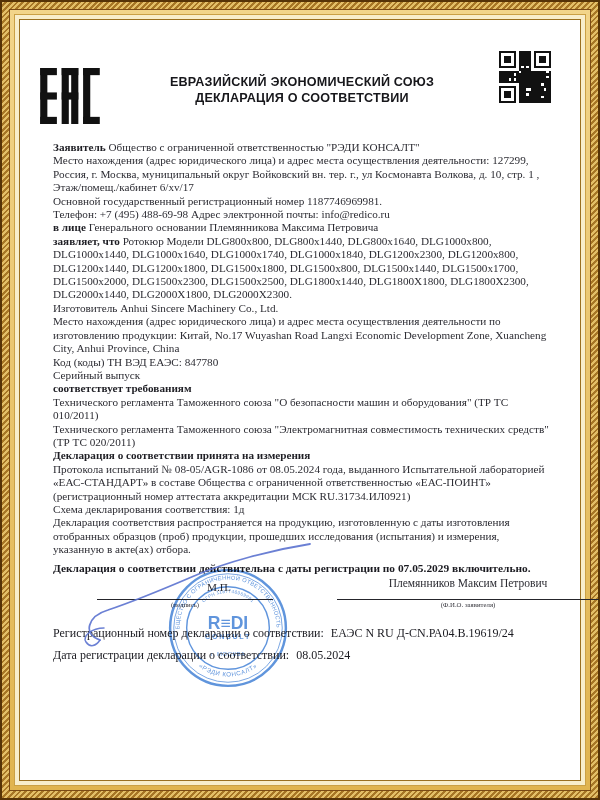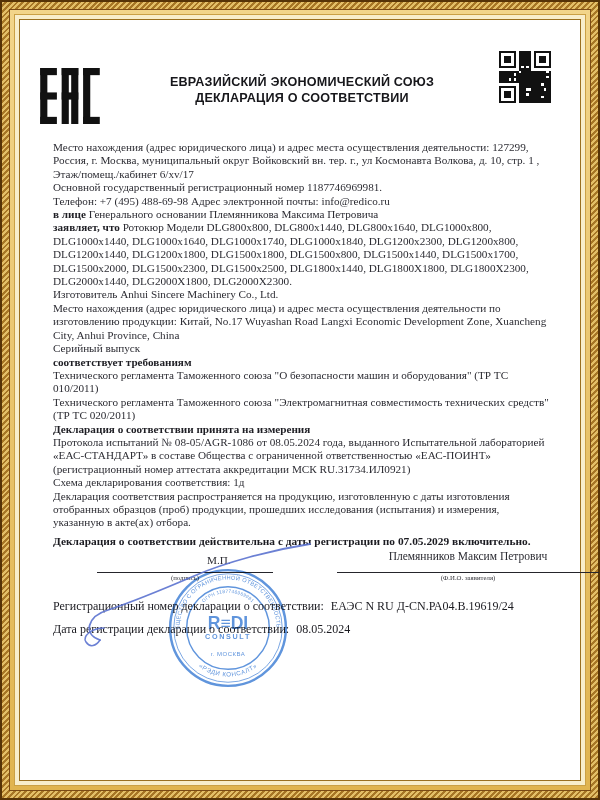--- a/index.html
+++ b/index.html
@@ -320,27 +320,29 @@
                 <rect x="15" y="20" width="1" height="1" fill="#111"></rect>
                 <rect x="16" y="20" width="1" height="1" fill="#111"></rect>
                 <rect x="17" y="20" width="1" height="1" fill="#111"></rect>
                 <rect x="18" y="20" width="1" height="1" fill="#111"></rect>
                 <rect x="19" y="20" width="1" height="1" fill="#111"></rect>
                 <rect x="20" y="20" width="1" height="1" fill="#111"></rect>
               </svg>
       </header>
 
       <main id="paragraphs">
+              <p><b>Заявитель</b><span> Общество с ограниченной ответственностью "РЭДИ КОНСАЛТ"</span></p>
               <p><span>Место нахождения (адрес юридического лица) и адрес места осуществления деятельности: 127299, Россия, г. Москва, муниципальный округ Войковский вн. тер. г., ул Космонавта Волкова, д. 10, стр. 1 , Этаж/помещ./кабинет 6/xv/17</span></p>
               <p><span>Основной государственный регистрационный номер 1187746969981.</span></p>
               <p><span>Телефон: +7 (495) 488-69-98 Адрес электронной почты: info@redico.ru</span></p>
               <p><b>в лице</b><span> Генерального основании Племянникова Максима Петровича</span></p>
               <p><b>заявляет, что</b><span> Ротокюр Модели DLG800x800, DLG800x1440, DLG800x1640, DLG1000x800, DLG1000x1440, DLG1000x1640, DLG1000x1740, DLG1000x1840, DLG1200x2300, DLG1200x800, DLG1200x1440, DLG1200x1800, DLG1500x1800, DLG1500x800, DLG1500x1440, DLG1500x1700, DLG1500x2000, DLG1500x2300, DLG1500x2500, DLG1800x1440, DLG1800X1800, DLG1800X2300, DLG2000x1440, DLG2000X1800, DLG2000X2300.</span></p>
               <p><span>Изготовитель Anhui Sincere Machinery Co., Ltd.</span></p>
               <p><span>Место нахождения (адрес юридического лица) и адрес места осуществления деятельности по изготовлению продукции: Китай, No.17 Wuyashan Road Langxi Economic Development Zone, Xuancheng City, Anhui Province, China</span></p>
+              <p><span>Код (коды) ТН ВЭД ЕАЭС: 847780</span></p>
               <p><span>Серийный выпуск</span></p>
               <p class="bold-all"><span>соответствует требованиям</span></p>
               <p><span>Технического регламента Таможенного союза "О безопасности машин и оборудования" (ТР ТС 010/2011)</span></p>
               <p><span>Технического регламента Таможенного союза "Электромагнитная совместимость технических средств" (ТР ТС 020/2011)</span></p>
               <p class="bold-all"><span>Декларация о соответствии принята на измерения</span></p>
               <p><span>Протокола испытаний № 08-05/AGR-1086 от 08.05.2024 года, выданного Испытательной лабораторией «ЕАС-СТАНДАРТ» в составе Общества с ограниченной ответственностью «ЕАС-ПОИНТ» (регистрационный номер аттестата аккредитации МСК RU.31734.ИЛ0921)</span></p>
               <p><span>Схема декларирования соответствия: 1д</span></p>
               <p><span>Декларация соответствия распространяется на продукцию, изготовленную с даты изготовления отобранных образцов (проб) продукции, прошедших исследования (испытания) и измерения, указанную в акте(ах) отбора.</span></p>
             </main>
 

